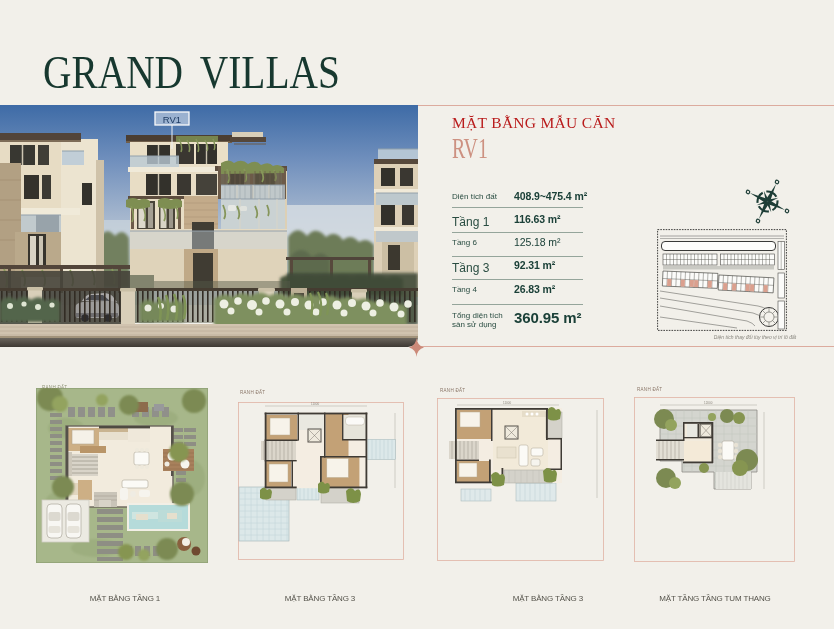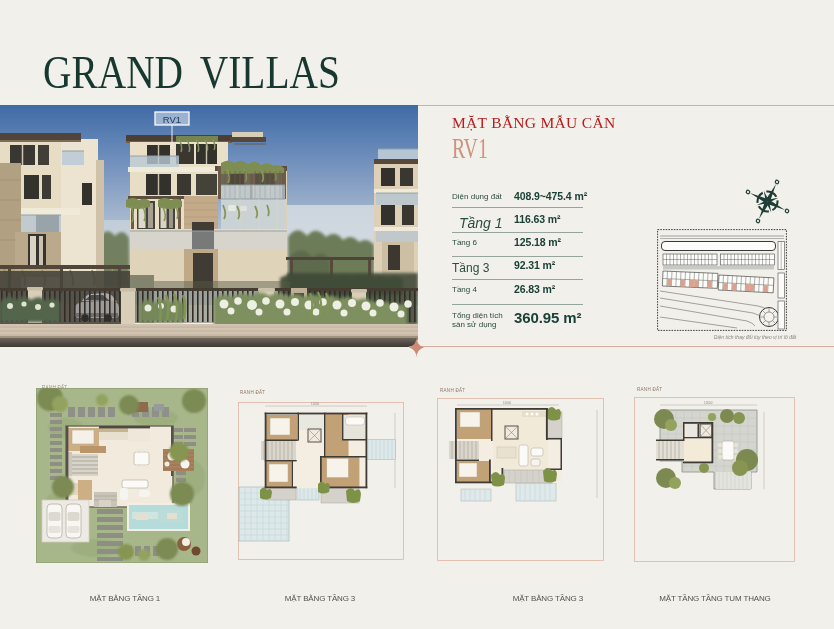--- a/index.html
+++ b/index.html
@@ -410,30 +410,30 @@
 </svg>
 
 <div class="abs" style="left:452px;top:114px;color:#b91c1c;font-family:'Liberation Serif',serif;
      font-size:15.5px;letter-spacing:0.3px;">MẶT BẰNG MẪU CĂN</div>
 
 <div class="abs" style="left:452px;top:131px;color:#cd9181;font-family:'Liberation Serif',serif;
      font-size:30px;letter-spacing:0;transform:scaleX(0.66);transform-origin:0 0;">RV1</div>
 
 <div class="abs" style="left:452px;top:0px;width:200px;color:#2a4d42;">
 
-  <span class="abs" style="left:0;top:191.5px;font-size:8px;white-space:nowrap;">Diện dụng đất</span>
+  <span class="abs" style="left:0;top:191.5px;font-size:8px;white-space:nowrap;">Diện tích đất</span>
   <span class="abs" style="left:62px;top:189.5px;font-size:10.5px;font-weight:bold;color:#1b4038;white-space:nowrap;letter-spacing:-0.1px;">408.9~475.4 m²</span>
   <div class="abs" style="left:0;top:207px;width:131px;height:1px;background:#95a59b;"></div>
 
-  <span class="abs" style="left:7px;top:214.5px;font-size:14px;white-space:nowrap;font-style:italic;">Tầng 1</span>
+  <span class="abs" style="left:0;top:214.5px;font-size:12px;white-space:nowrap;">Tầng 1</span>
   <span class="abs" style="left:62px;top:212.5px;font-size:10.5px;font-weight:bold;color:#1b4038;white-space:nowrap;letter-spacing:-0.1px;">116.63 m²</span>
   <div class="abs" style="left:0;top:232px;width:131px;height:1px;background:#95a59b;"></div>
 
   <span class="abs" style="left:0;top:237.5px;font-size:8px;white-space:nowrap;">Tầng 6</span>
-  <span class="abs" style="left:62px;top:235.5px;font-size:10.5px;font-weight:bold;color:#1b4038;white-space:nowrap;letter-spacing:-0.1px;">125.18 m²</span>
+  <span class="abs" style="left:62px;top:235.5px;font-size:10.5px;font-weight:normal;color:#1b4038;white-space:nowrap;letter-spacing:-0.1px;">125.18 m²</span>
   <div class="abs" style="left:0;top:256px;width:131px;height:1px;background:#95a59b;"></div>
 
   <span class="abs" style="left:0;top:260.5px;font-size:12px;white-space:nowrap;">Tầng 3</span>
   <span class="abs" style="left:62px;top:258.5px;font-size:10.5px;font-weight:bold;color:#1b4038;white-space:nowrap;letter-spacing:-0.1px;">92.31 m²</span>
   <div class="abs" style="left:0;top:279px;width:131px;height:1px;background:#95a59b;"></div>
 
   <span class="abs" style="left:0;top:284.5px;font-size:8px;white-space:nowrap;text-align:center;">Tầng 4</span>
   <span class="abs" style="left:62px;top:282.5px;font-size:10.5px;font-weight:bold;color:#1b4038;white-space:nowrap;letter-spacing:-0.1px;">26.83 m²</span>
   <div class="abs" style="left:0;top:304px;width:131px;height:1px;background:#95a59b;"></div>
 

